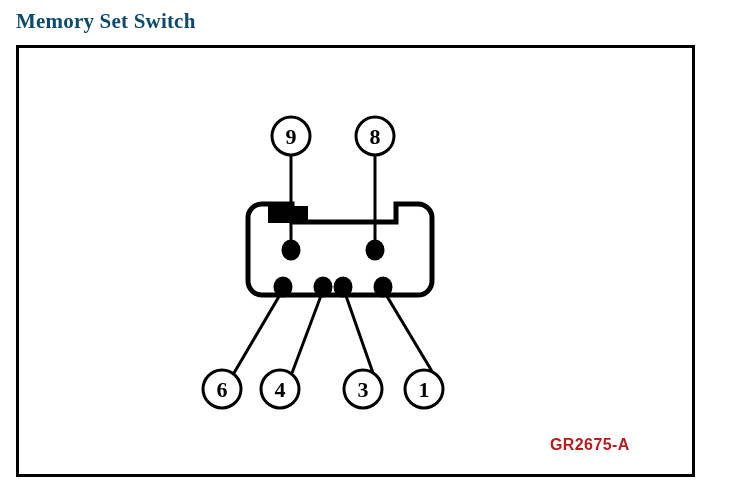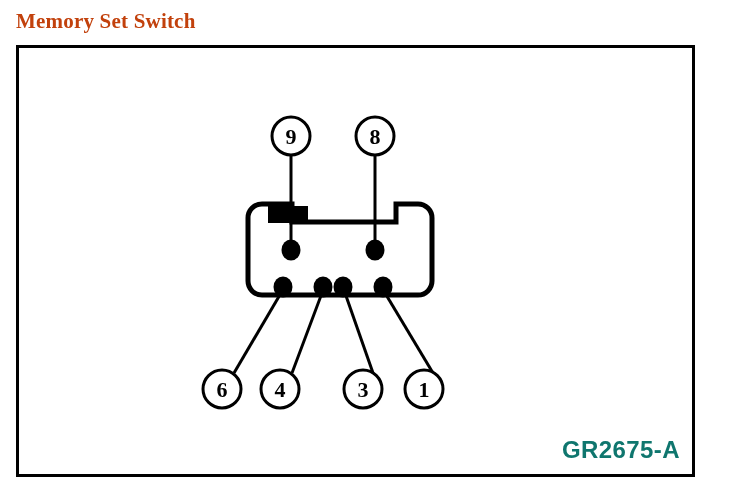--- a/index.html
+++ b/index.html
@@ -15,21 +15,21 @@
     font-family: "Liberation Serif", serif;
   }
   #page-title {
     position: absolute;
     left: 16px;
     top: 8px;
     font-family: "Liberation Serif", serif;
     font-weight: bold;
     font-size: 21px;
     line-height: 26px;
-    color: #c2410c;
+    color: #0c4a6e;
     letter-spacing: 0.2px;
     white-space: nowrap;
   }
   #diagram-frame {
     position: absolute;
     left: 16px;
     top: 45px;
     width: 679px;
     height: 432px;
     border: 3px solid #000000;
@@ -45,26 +45,26 @@
     pointer-events: none;
   }
   .callout-num {
     font-family: "Liberation Serif", serif;
     font-weight: bold;
     font-size: 22px;
     fill: #000000;
   }
   #ref-label {
     position: absolute;
-    left: 562px;
+    left: 550px;
     top: 436px;
     font-family: "Liberation Sans", sans-serif;
     font-weight: bold;
-    font-size: 24px;
-    color: #0f766e;
+    font-size: 16px;
+    color: #b91c1c;
     letter-spacing: 0.4px;
     white-space: nowrap;
   }
 </style>
 </head>
 <body>
 
 <div id="page-title">Memory Set Switch</div>
 
 <div id="diagram-frame"></div>

